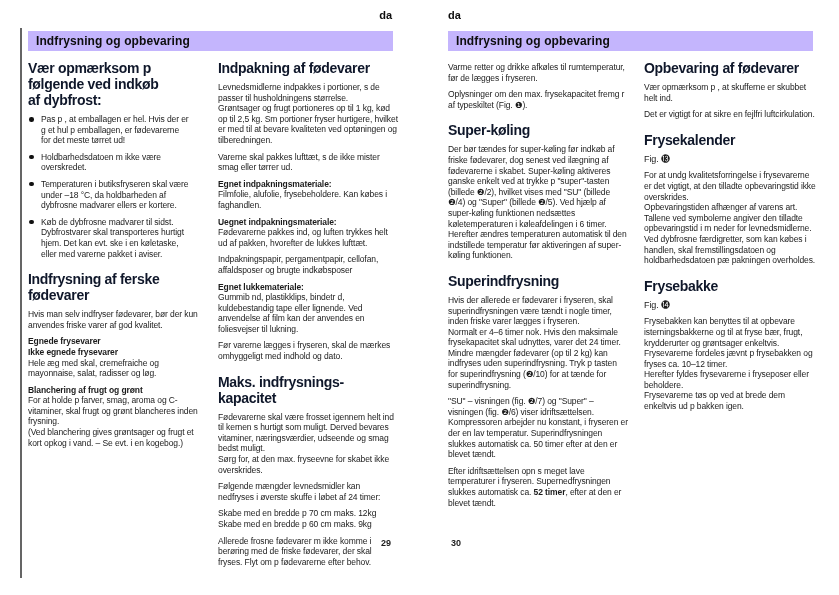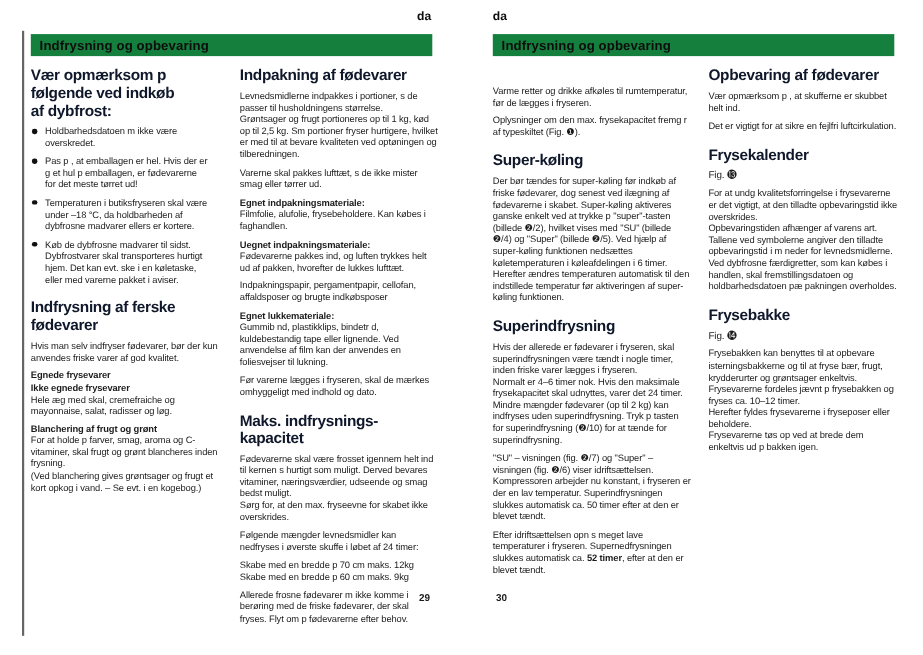--- a/index.html
+++ b/index.html
@@ -11,21 +11,21 @@
     font-family:"Liberation Sans","DejaVu Sans",sans-serif;
     color:#161616;
     overflow:hidden;
   }
   .lang { position:absolute; top:9px; font-size:11px; font-weight:bold; color:#0d0d0d; }
   #lang-left  { left:368px; width:24px; text-align:right; }
   #lang-right { left:448px; }
 
   .banner {
     position:absolute; top:31px; width:365px; height:20px;
-    background:#15803d; color:#0d0d0d;
+    background:#c4b5fd; color:#0d0d0d;
     font-size:12px; font-weight:bold; line-height:20px;
     padding-left:8px; letter-spacing:0.1px;
   }
   #banner-left  { left:28px; }
   #banner-right { left:448px; }
 
   .col {
     position:absolute; top:53px;
     font-size:8.5px; line-height:10.6px; letter-spacing:-0.1px;
     color:#1b1b1b;
@@ -36,21 +36,21 @@
   #col-r2 { left:644px; width:172px; }
 
   .col h2 {
     font-size:14px; line-height:16px; font-weight:bold;
     letter-spacing:-0.3px; color:#0f172a;
     margin:12px 0 6px; white-space:pre-line;
   }
   .col h2.first { margin-top:7px; }
 
   .col p { margin:0 0 6px; white-space:pre-line; }
-  .col p.mt { margin-top:24px; }
+  .col p.mt { margin-top:9px; }
   .col p.sub { margin-bottom:0; font-weight:bold; }
   .col p.note { font-weight:normal; }
   .col p.fig { font-size:9px; }
 
   .col ul { list-style:none; }
   .col li { position:relative; padding-left:13px; margin-bottom:6px; white-space:pre-line; }
   .blt {
     position:absolute; left:1px; top:3px;
     width:4.5px; height:4.5px; border-radius:50%; background:#101010;
   }
@@ -73,25 +73,25 @@
 <div class="lang" id="lang-right">da</div>
 
 <div class="banner" id="banner-left">Indfrysning og opbevaring</div>
 <div class="banner" id="banner-right">Indfrysning og opbevaring</div>
 
 <div class="col" id="col-l1">
   <h2 class="first">Vær opmærksom p
 følgende ved indkøb
 af dybfrost:</h2>
   <ul>
-    <li><span class="blt"></span><span>Holdbarhedsdatoen m  ikke være
-overskredet.</span></li>
     <li><span class="blt"></span><span>Pas p , at emballagen er hel. Hvis der er
 g et hul p  emballagen, er fødevarerne
 for det meste tørret ud!</span></li>
+    <li><span class="blt"></span><span>Holdbarhedsdatoen m  ikke være
+overskredet.</span></li>
     <li><span class="blt"></span><span>Temperaturen i butiksfryseren skal være
 under –18 °C, da holdbarheden af
 dybfrosne madvarer ellers er kortere.</span></li>
     <li><span class="blt"></span><span>Køb de dybfrosne madvarer til sidst.
 Dybfrostvarer skal transporteres hurtigt
 hjem. Det kan evt. ske i en køletaske,
 eller med varerne pakket i aviser.</span></li>
   </ul>
   <h2>Indfrysning af ferske
 fødevarer</h2>

